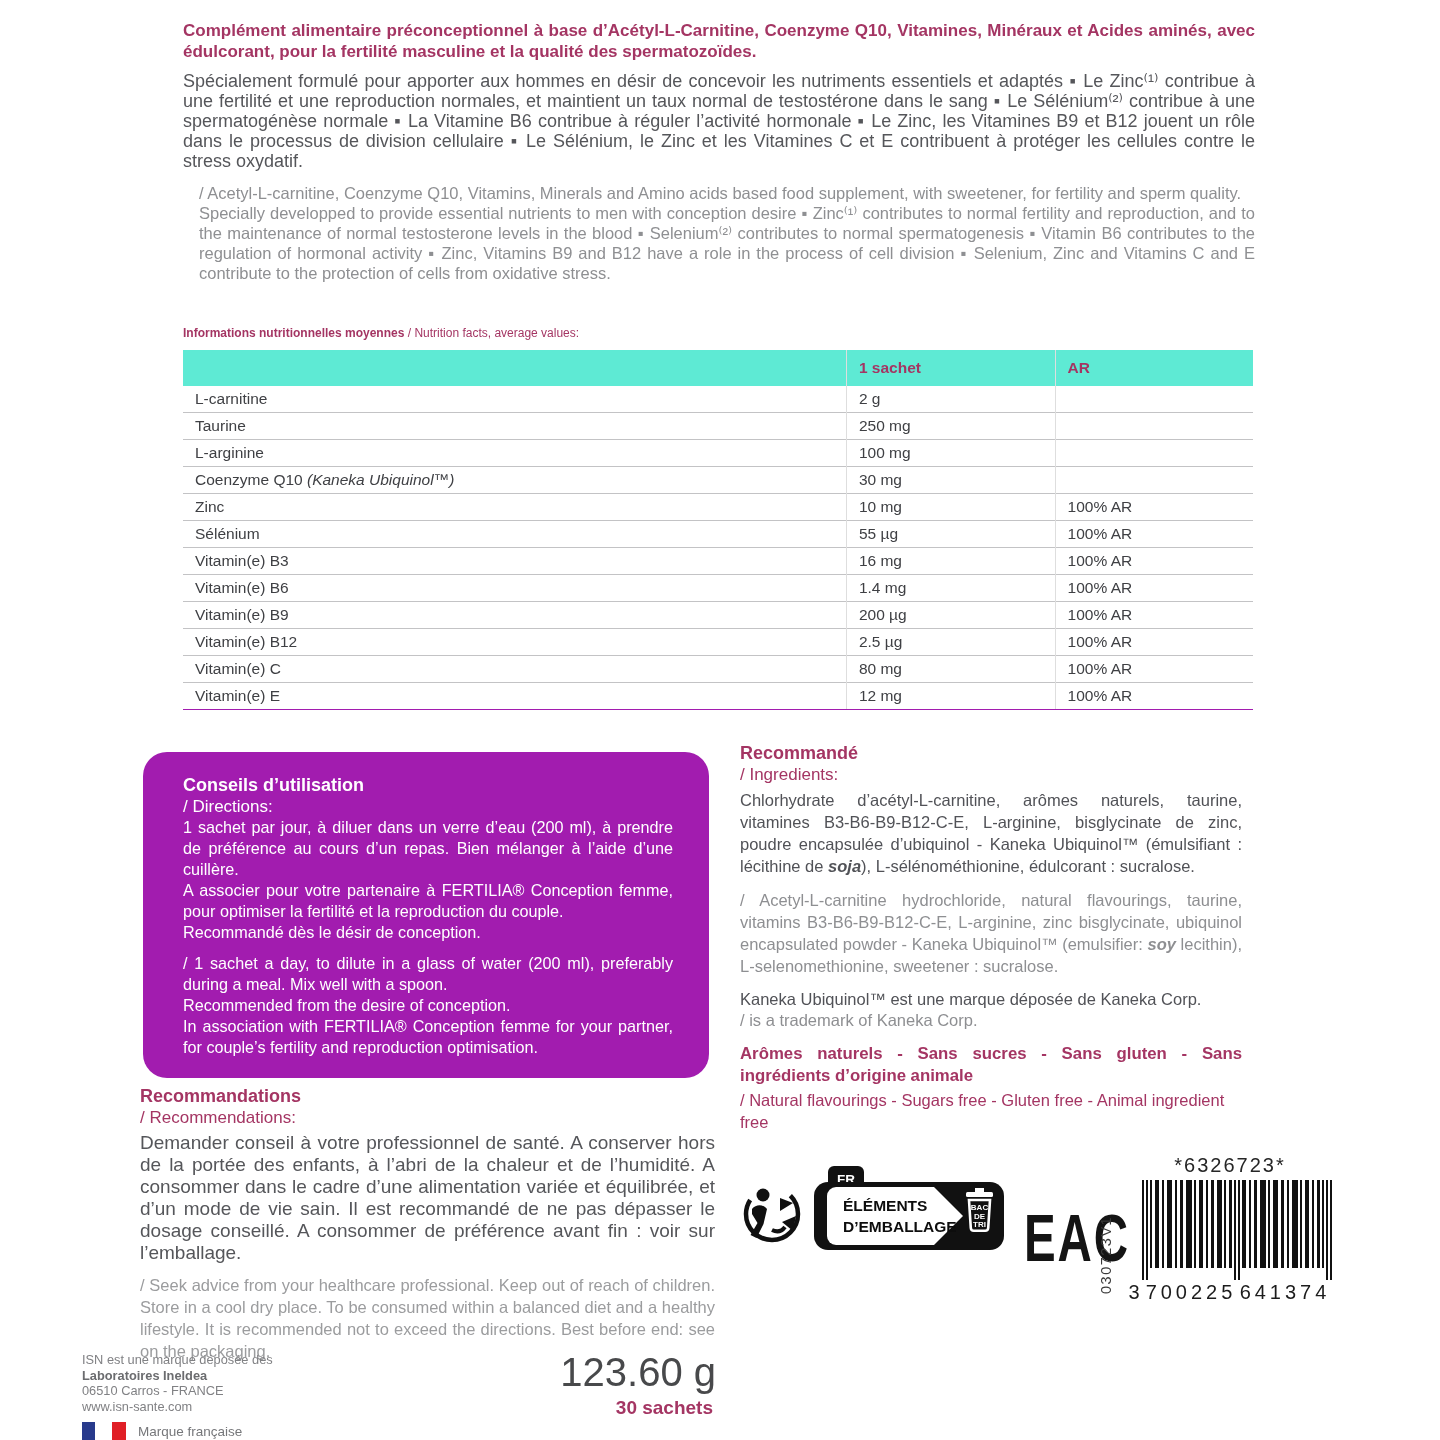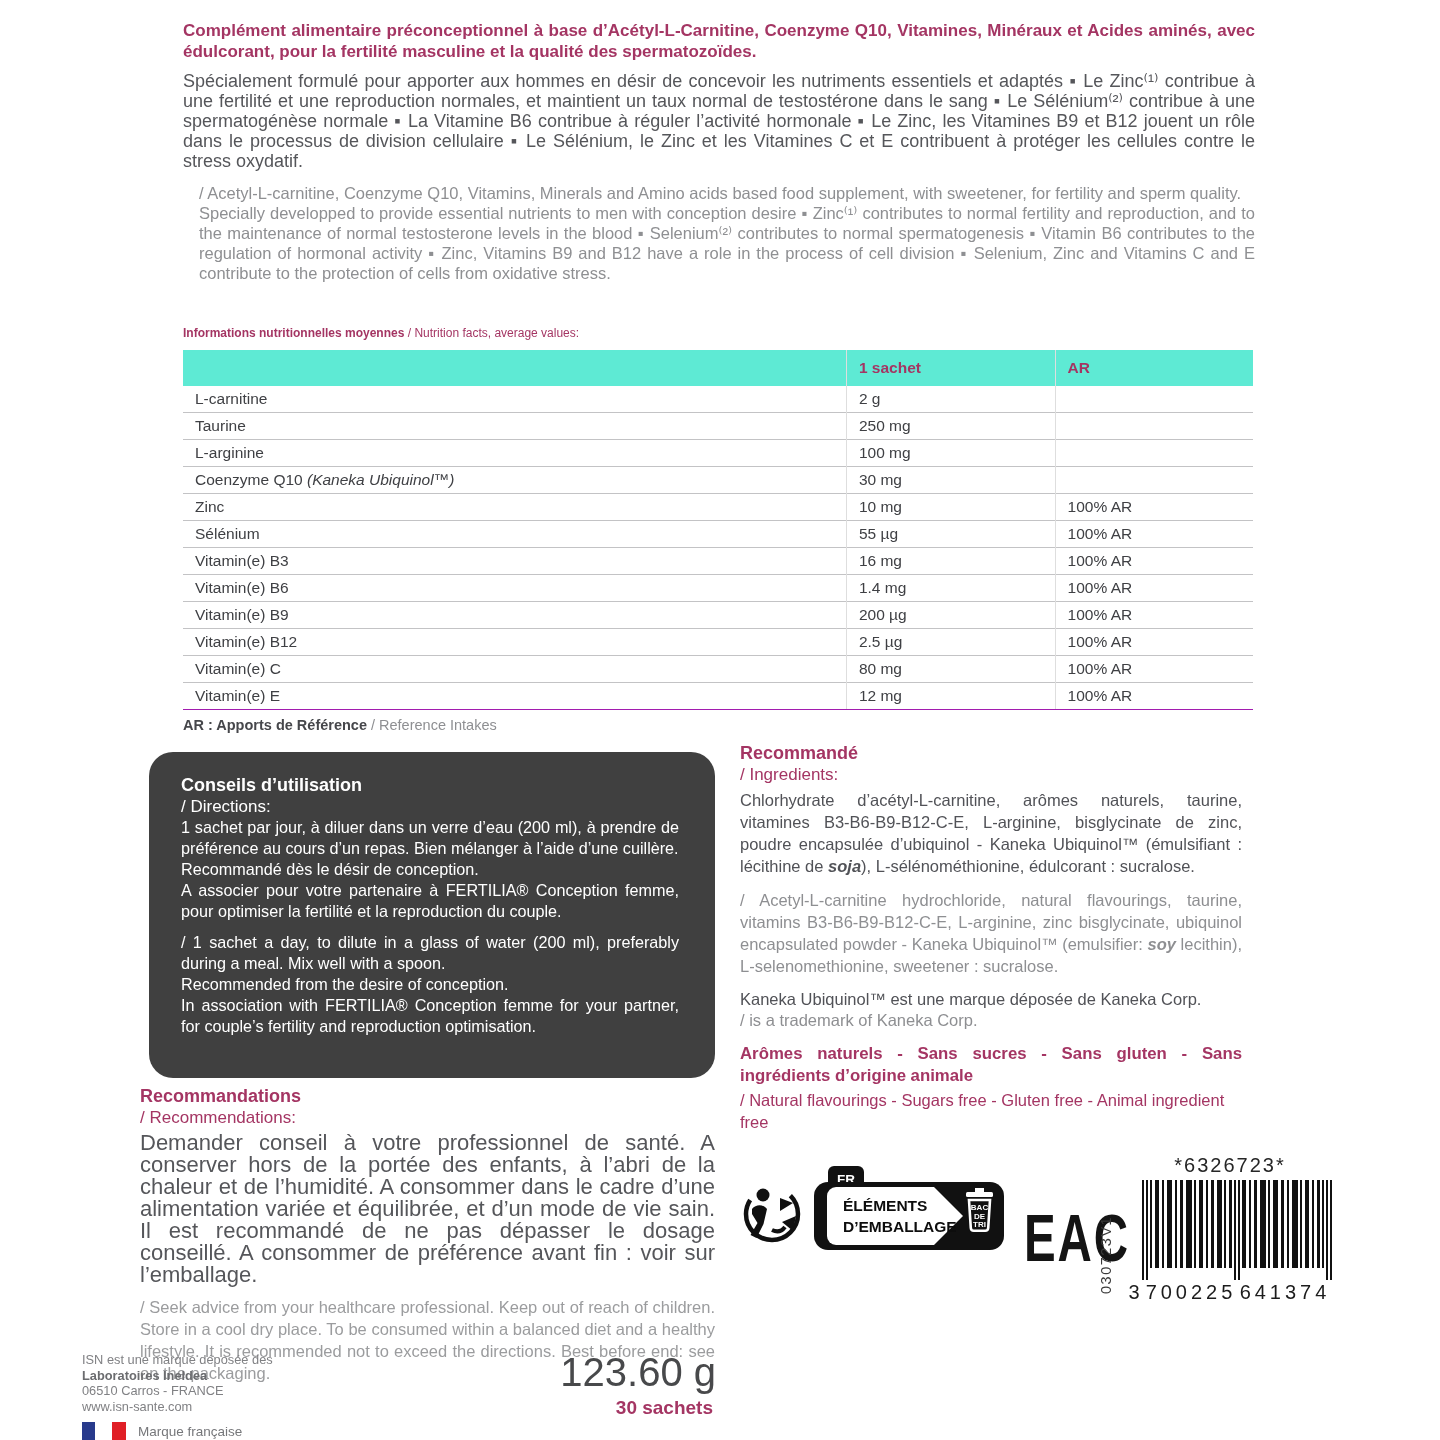--- a/index.html
+++ b/index.html
@@ -34,22 +34,22 @@
   table.nutri tbody tr:first-child td { border-top:none; }
   table.nutri tbody tr:last-child td { border-bottom:1px solid #a21caf; }
   table.nutri th:nth-child(2), table.nutri th:nth-child(3),
   table.nutri td:nth-child(2), table.nutri td:nth-child(3) { border-left:1px solid #dedede; }
   .nut-foot { margin-top:7px; font-size:14.5px; }
   .nut-foot .fn-fr { color:#46474b; font-weight:bold; }
   .nut-foot .fn-en { color:#8e8f92; }
 
   
   #directions-box {
-    left:149px; top:752px; width:566px; height:326px; box-sizing:border-box;
-    background:#404040; border-radius:24px; color:#fff; padding:23px 36px 20px 32px;
+    left:143px; top:752px; width:566px; height:326px; box-sizing:border-box;
+    background:#a21caf; border-radius:24px; color:#fff; padding:23px 36px 20px 40px;
     overflow:hidden;
   }
   #directions-box .box-title { font-size:18px; font-weight:bold; line-height:21px; }
   #directions-box .box-sub { font-size:17px; line-height:21px; }
   #directions-box p { margin:0; font-size:16.2px; line-height:21px; }
   #directions-box .gap { height:10px; }
 
   
   #ingredients { left:740px; top:742px; width:502px; }
   .sec-title { color:#a43563; font-weight:bold; font-size:18px; line-height:22px; margin:0; }
@@ -57,21 +57,21 @@
   #ingredients p.ifr { margin:0 0 12px 0; color:#515257; font-size:16.5px; line-height:22px; }
   #ingredients p.ien { margin:0 0 12px 0; color:#8e8f92; font-size:16.5px; line-height:22px; }
   #ingredients .soy { font-weight:bold; font-style:italic; }
   .kaneka-fr { color:#515257; font-size:16.5px; line-height:21px; }
   .kaneka-en { color:#8e8f92; font-size:16.5px; line-height:21px; margin-bottom:12px; }
   .claims-fr { color:#a43563; font-weight:bold; font-size:16.8px; line-height:22px; }
   .claims-en { color:#a43563; font-size:16.5px; line-height:22px; margin-top:2px; }
 
   
   #recommendations { left:140px; top:1085px; width:575px; }
-  #recommendations p.rfr { margin:2px 0 0 0; color:#55565a; font-size:22px; line-height:22px; }
+  #recommendations p.rfr { margin:2px 0 0 0; color:#55565a; font-size:19px; line-height:22px; }
   #recommendations p.ren { margin:10px 0 0 0; color:#9b9c9e; font-size:16.5px; line-height:22px; }
 
   
   #triman { left:742px; top:1178px; }
   #infotri { left:814px; top:1166px; }
   #eac {
     left:1024px; top:1204px; font-size:50px; font-weight:bold; color:#141414;
     transform:scale(0.95,1.35); transform-origin:left top; letter-spacing:2px; line-height:1;
   }
   #vcode {
@@ -183,31 +183,28 @@
             <td>80 mg</td>
             <td>100% AR</td>
           </tr>
         <tr>
             <td>Vitamin(e) E</td>
             <td>12 mg</td>
             <td>100% AR</td>
           </tr>
       </tbody>
     </table>
-    <div class="nut-foot">
-      <span class="fn-fr">AR : Apports de Référence</span><span class="fn-en"> / Reference Intakes</span>
-    </div>
   </section>
 
   <aside class="abs" id="directions-box">
     <div class="box-title">Conseils d’utilisation</div>
     <div class="box-sub">/ Directions:</div>
     <p class="just">1 sachet par jour, à diluer dans un verre d’eau (200 ml), à prendre de préférence au cours d’un repas. Bien mélanger à l’aide d’une cuillère.</p>
+    <p class="just">A associer pour votre partenaire à FERTILIA® Conception femme, pour optimiser la fertilité et la reproduction du couple.</p>
     <p class="just">Recommandé dès le désir de conception.</p>
-    <p class="just">A associer pour votre partenaire à FERTILIA® Conception femme, pour optimiser la fertilité et la reproduction du couple.</p>
     <div class="gap"></div>
     <p class="just">/ 1 sachet a day, to dilute in a glass of water (200 ml), preferably during a meal. Mix well with a spoon.</p>
     <p class="just">Recommended from the desire of conception.</p>
     <p class="just">In association with FERTILIA® Conception femme for your partner, for couple’s fertility and reproduction optimisation.</p>
   </aside>
 
   <section class="abs" id="ingredients">
     <h3 class="sec-title">Recommandé</h3>
     <div class="sec-sub">/ Ingredients:</div>
     <p class="ifr just"><span>Chlorhydrate d’acétyl-L-carnitine, arômes naturels, taurine, vitamines B3-B6-B9-B12-C-E, L-arginine, bisglycinate de zinc, poudre encapsulée d’ubiquinol - Kaneka Ubiquinol™ (émulsifiant : lécithine de </span><span class="soy">soja</span><span>), L-sélénométhionine, édulcorant : sucralose.</span></p>

